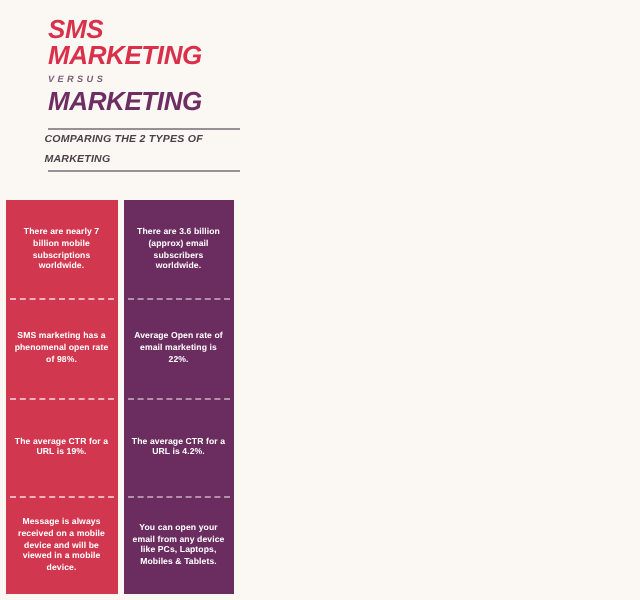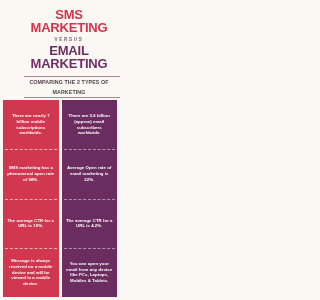--- a/index.html
+++ b/index.html
@@ -17,21 +17,21 @@
     position: relative;
     width: 120px;
     height: 300px;
     background: #fbf8f4;
     box-sizing: border-box;
   }
 
   
   .header {
     padding: 9px 6px 0 24px;
-    text-align: center;
+    font-style: italic;
   }
   .title-sms {
     font-size: 13px;
     line-height: 12.5px;
     font-weight: bold;
     color: #d9314b;
     letter-spacing: -0.2px;
   }
   .versus {
     font-size: 4.6px;
@@ -118,21 +118,20 @@
 </style>
 </head>
 <body>
 
 <div class="poster">
 
   <div class="header">
     <div class="title-sms">SMS</div>
     <div class="title-sms">MARKETING</div>
     <div class="versus">VERSUS</div>
-    <div class="title-email">EMAIL</div>
     <div class="title-email">MARKETING</div>
     <div class="rule"></div>
     <div class="subtitle">COMPARING THE 2 TYPES OF MARKETING</div>
     <div class="rule2"></div>
   </div>
 
   <div class="compare">
 
     <div class="col col-sms">
       <div class="cell">

